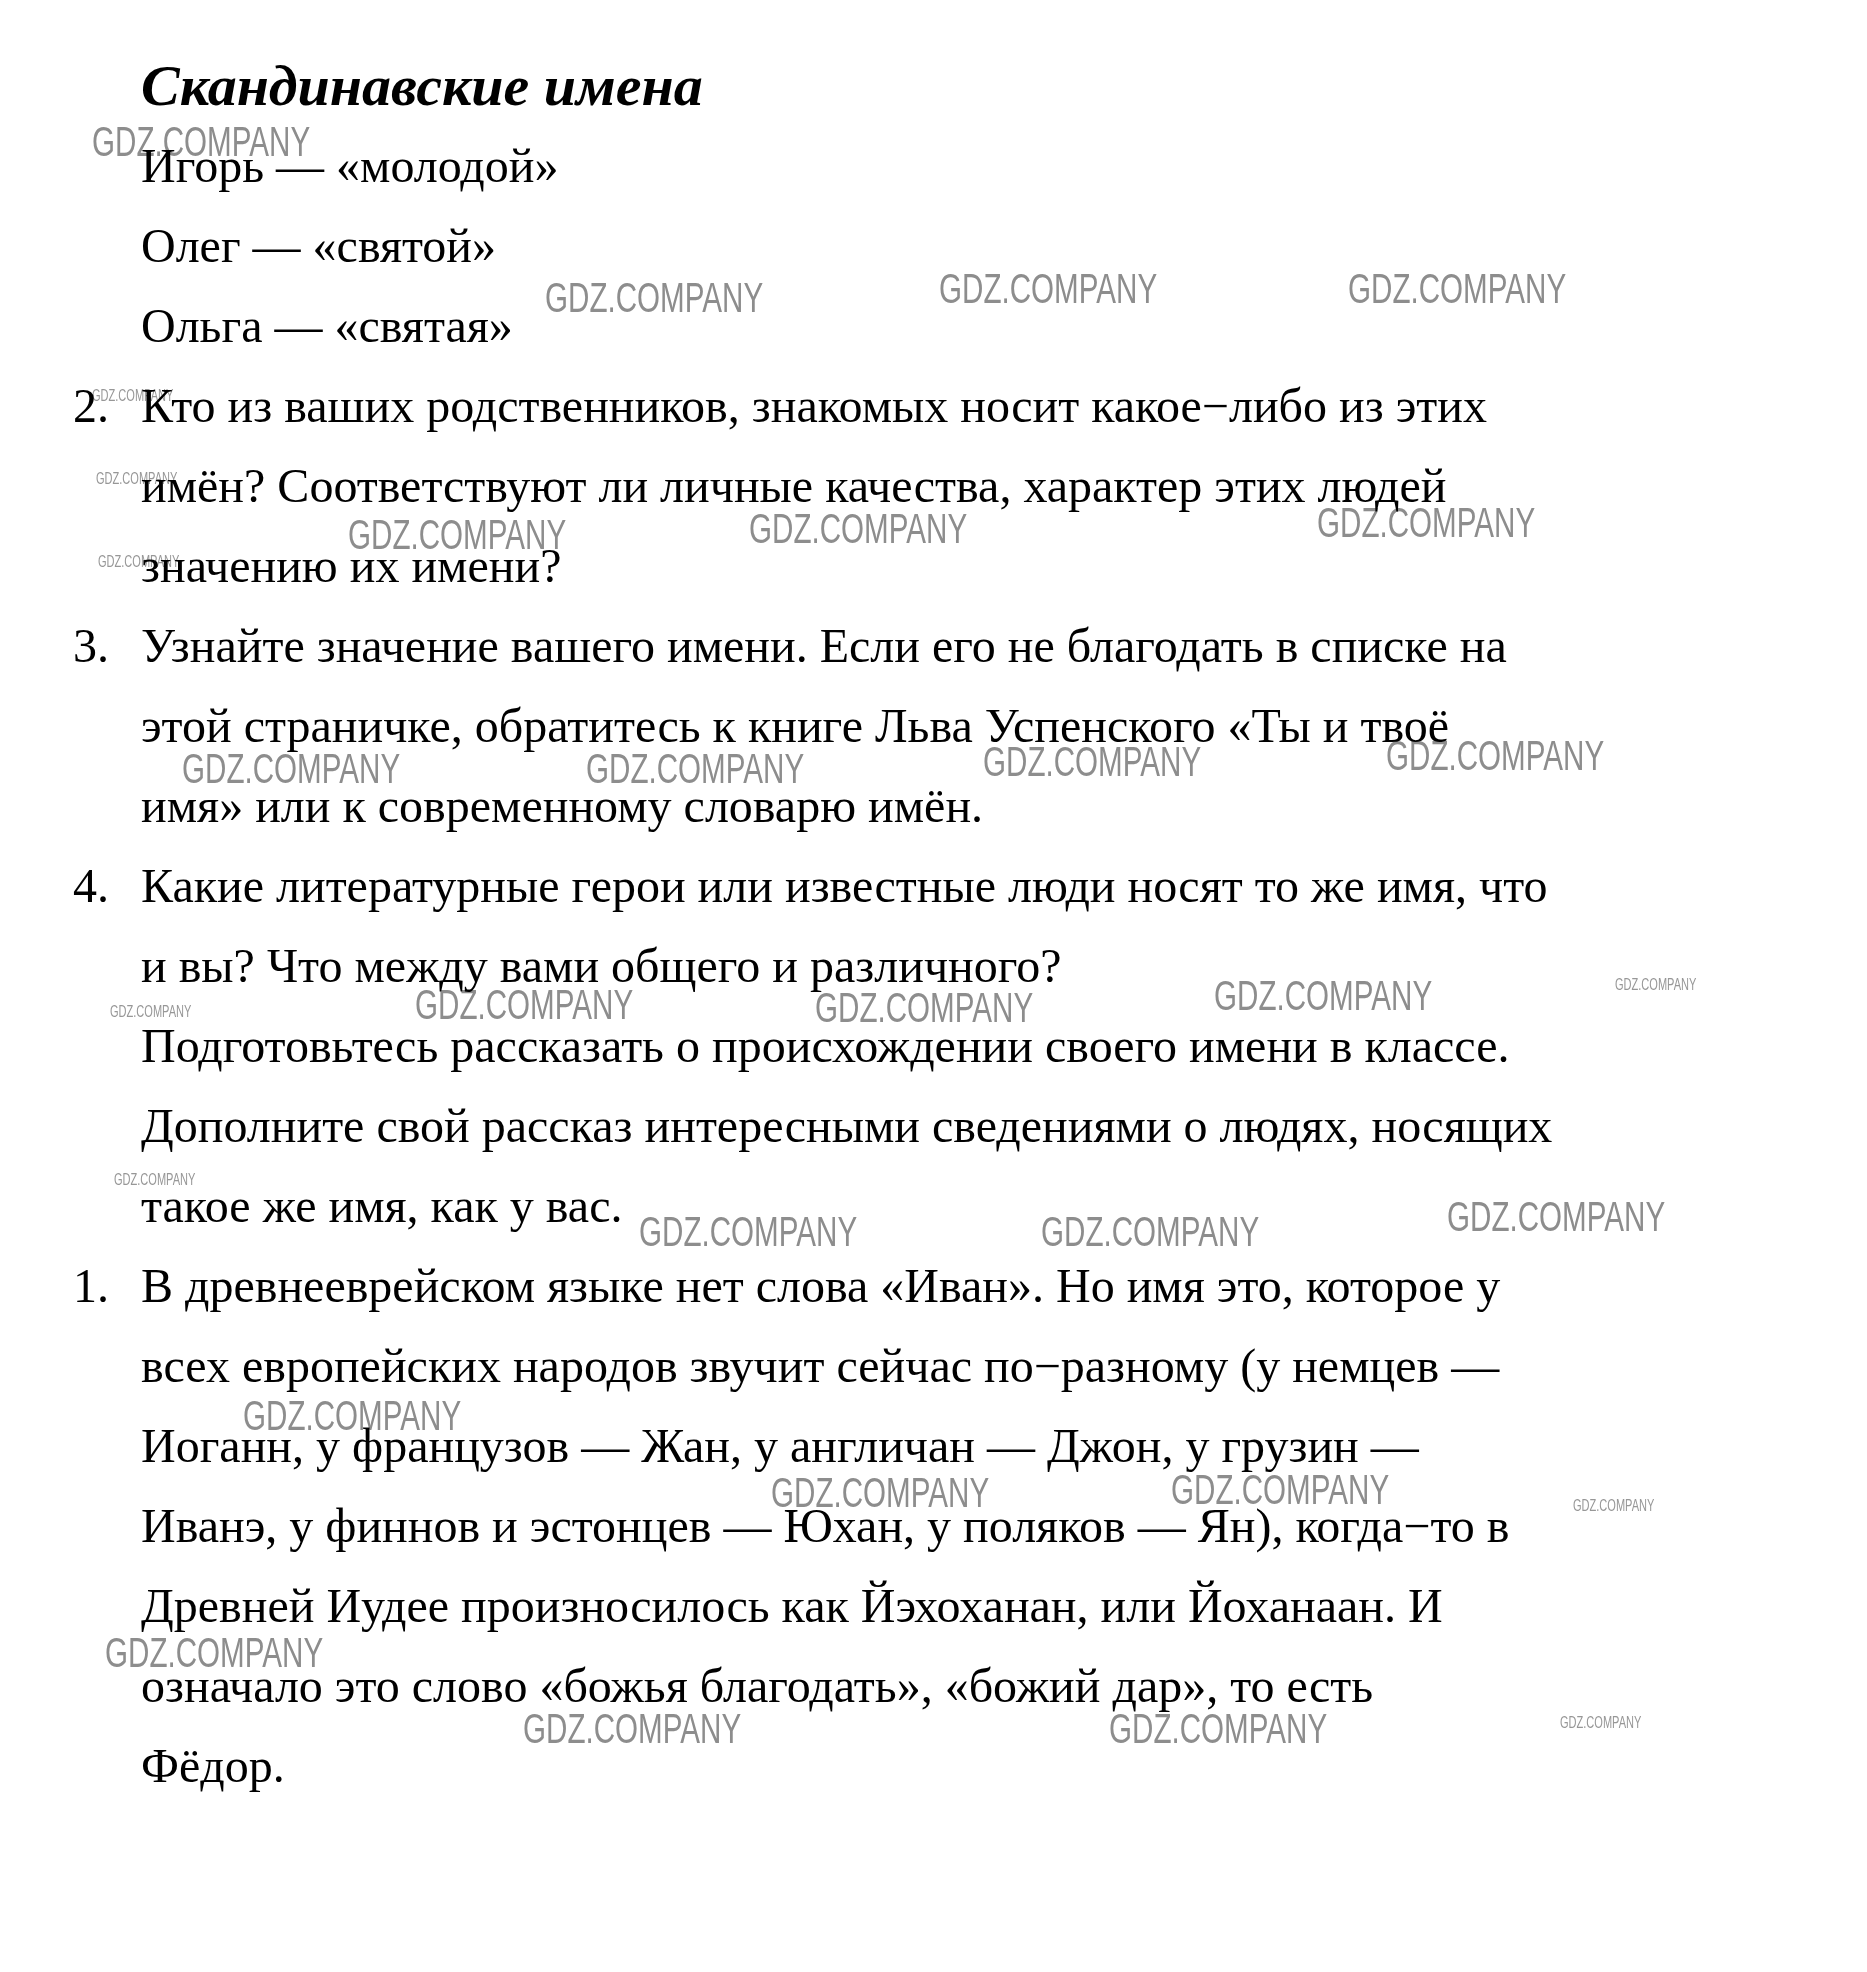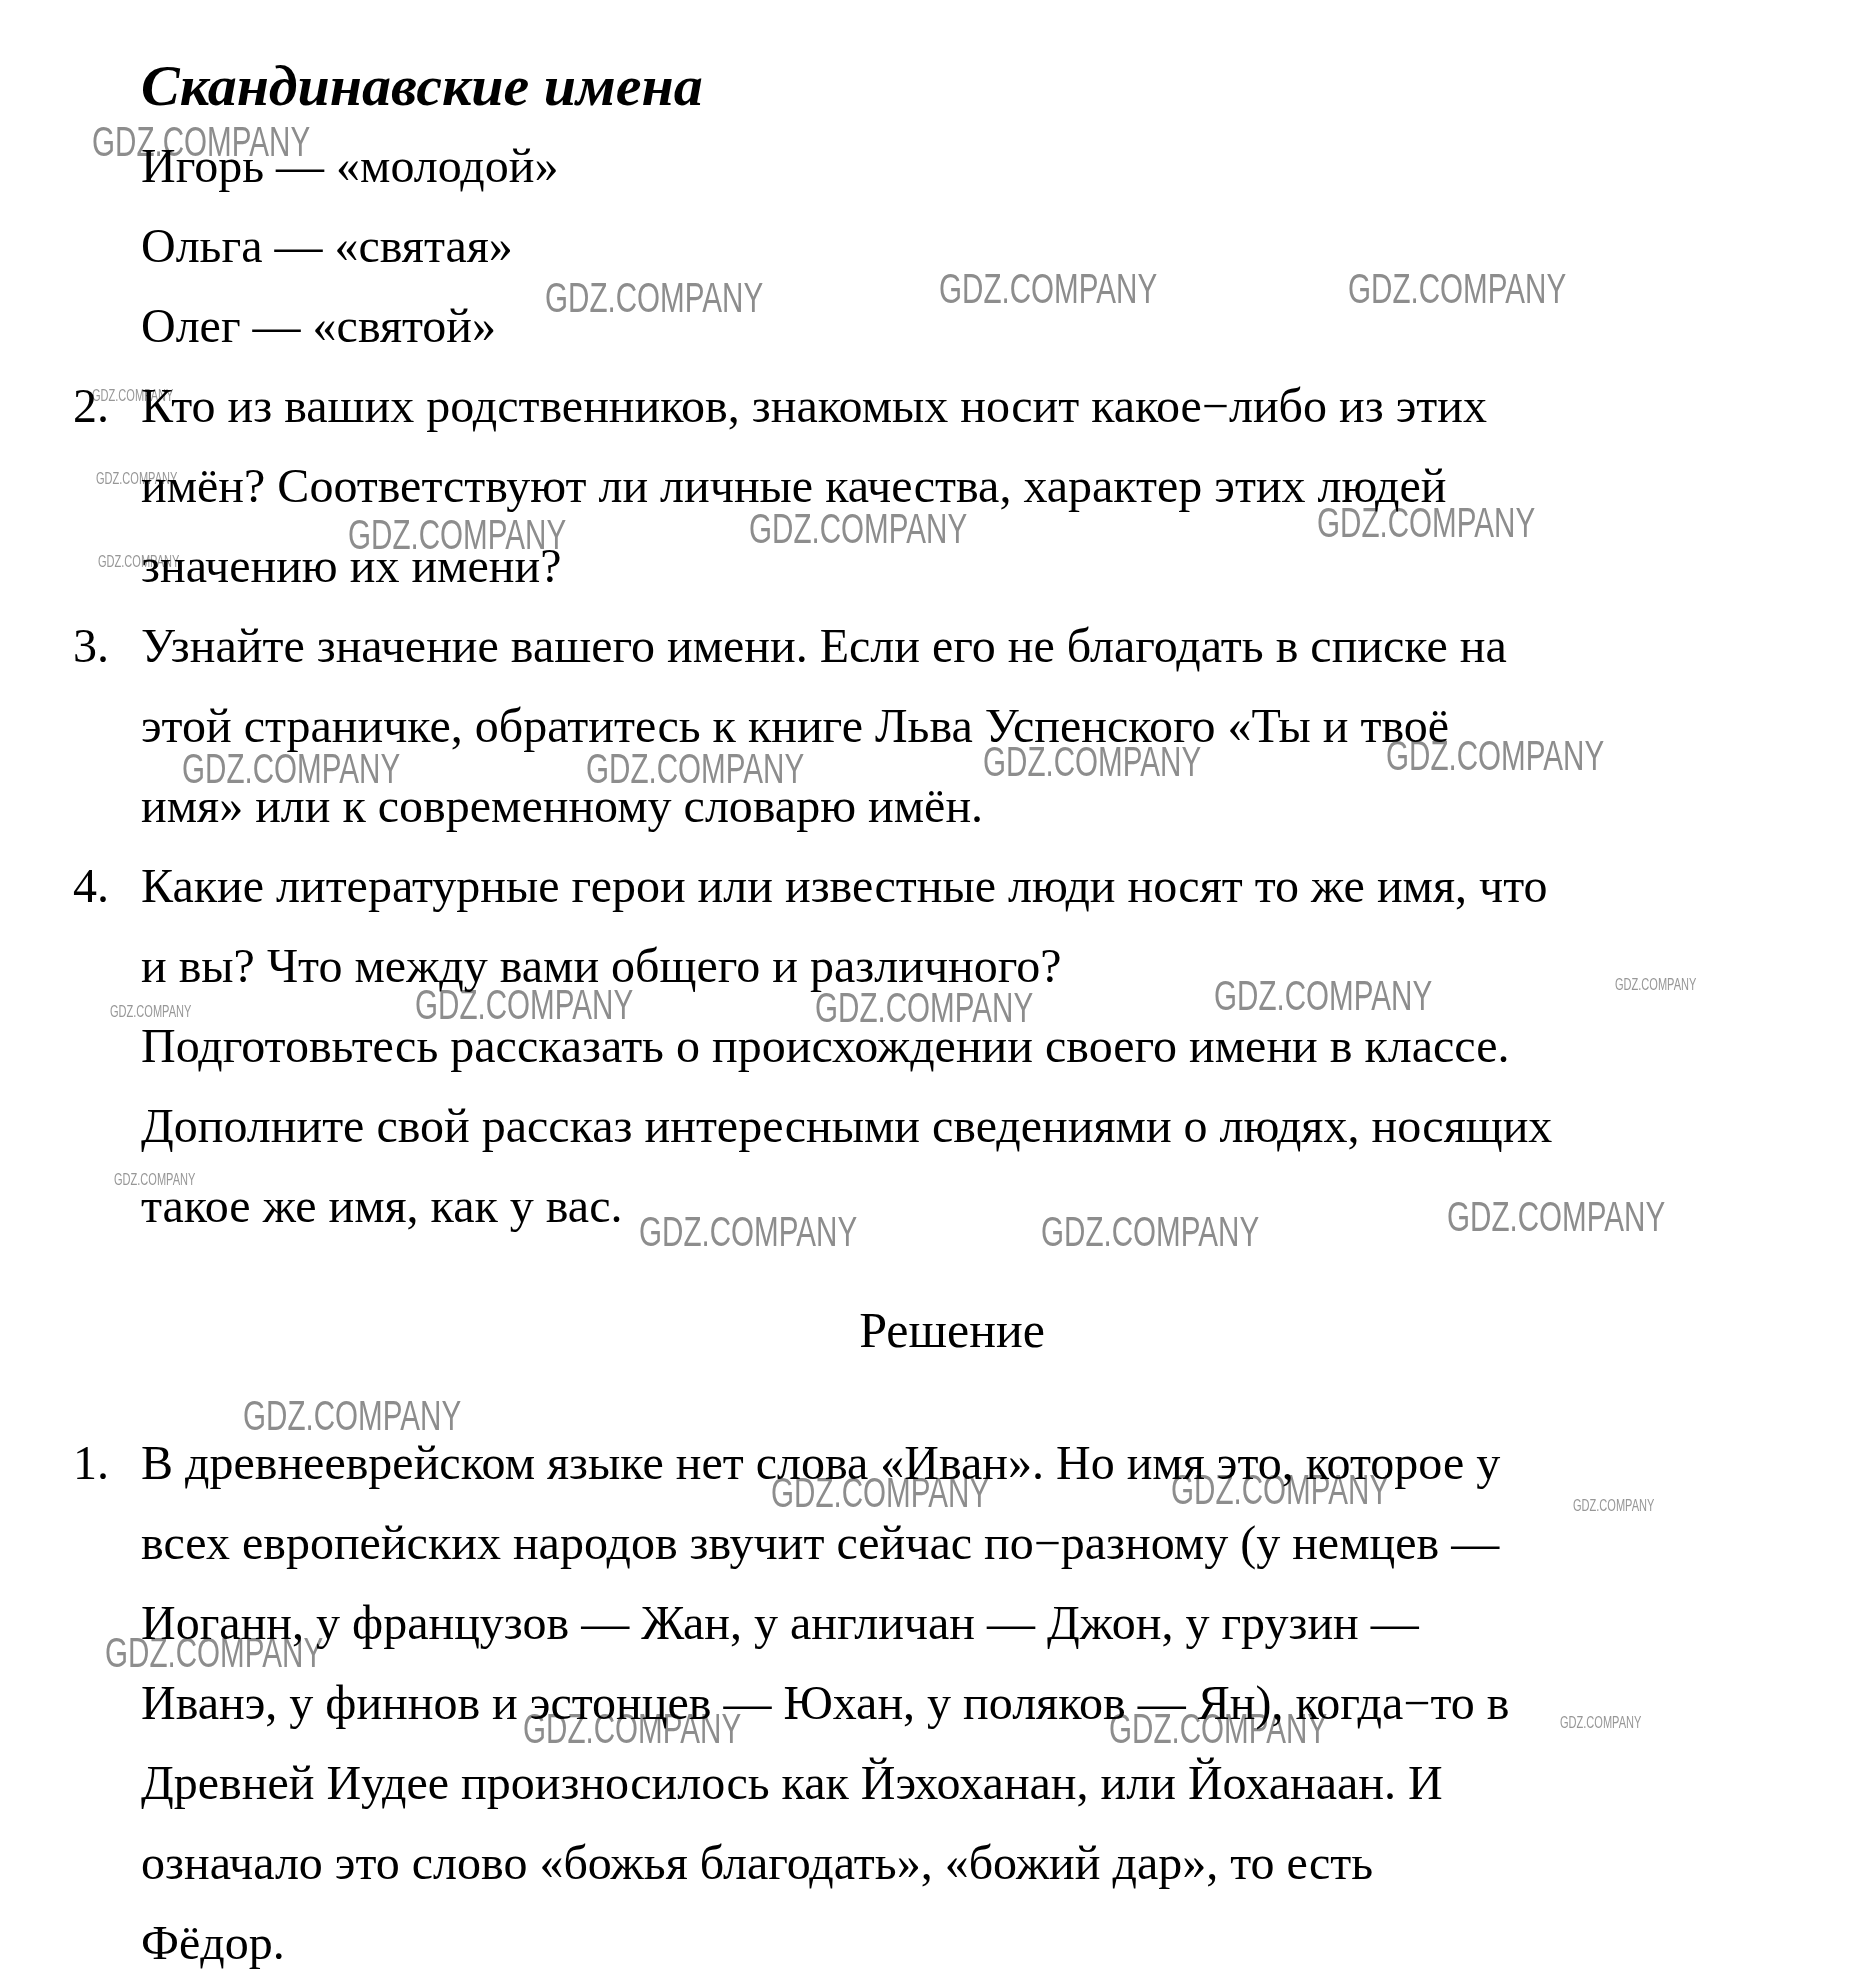--- a/index.html
+++ b/index.html
@@ -84,22 +84,22 @@
   <div class="wm wm-lg" style="left:523px;  top:1683px;">GDZ.COMPANY</div>
   <div class="wm wm-lg" style="left:1109px; top:1683px;">GDZ.COMPANY</div>
   <div class="wm wm-sm" style="left:1560px; top:1677px;">GDZ.COMPANY</div>
 
   <main class="content">
 
     <h1 class="title">Скандинавские имена</h1>
 
     <div class="names">
       <div class="name-line">Игорь — «молодой»</div>
+      <div class="name-line">Олег — «святой»</div>
       <div class="name-line">Ольга — «святая»</div>
-      <div class="name-line">Олег — «святой»</div>
     </div>
 
     <div class="item">
       <div class="num">2.</div>
       <div class="text">Кто из ваших родственников, знакомых носит какое−либо из этих
 имён? Соответствуют ли личные качества, характер этих людей
 значению их имени?</div>
     </div>
 
     <div class="item">
@@ -111,21 +111,20 @@
 
     <div class="item">
       <div class="num">4.</div>
       <div class="text">Какие литературные герои или известные люди носят то же имя, что
 и вы? Что между вами общего и различного?
 Подготовьтесь рассказать о происхождении своего имени в классе.
 Дополните свой рассказ интересными сведениями о людях, носящих
 такое же имя, как у вас.</div>
     </div>
 
-    <h2 class="solution-heading">Решение</h2>
 
     <div class="item">
       <div class="num">1.</div>
       <div class="text">В древнееврейском языке нет слова «Иван». Но имя это, которое у
 всех европейских народов звучит сейчас по−разному (у немцев —
 Иоганн, у французов — Жан, у англичан — Джон, у грузин —
 Иванэ, у финнов и эстонцев — Юхан, у поляков — Ян), когда−то в
 Древней Иудее произносилось как Йэхоханан, или Йоханаан. И
 означало это слово «божья благодать», «божий дар», то есть
 Фёдор.</div>

